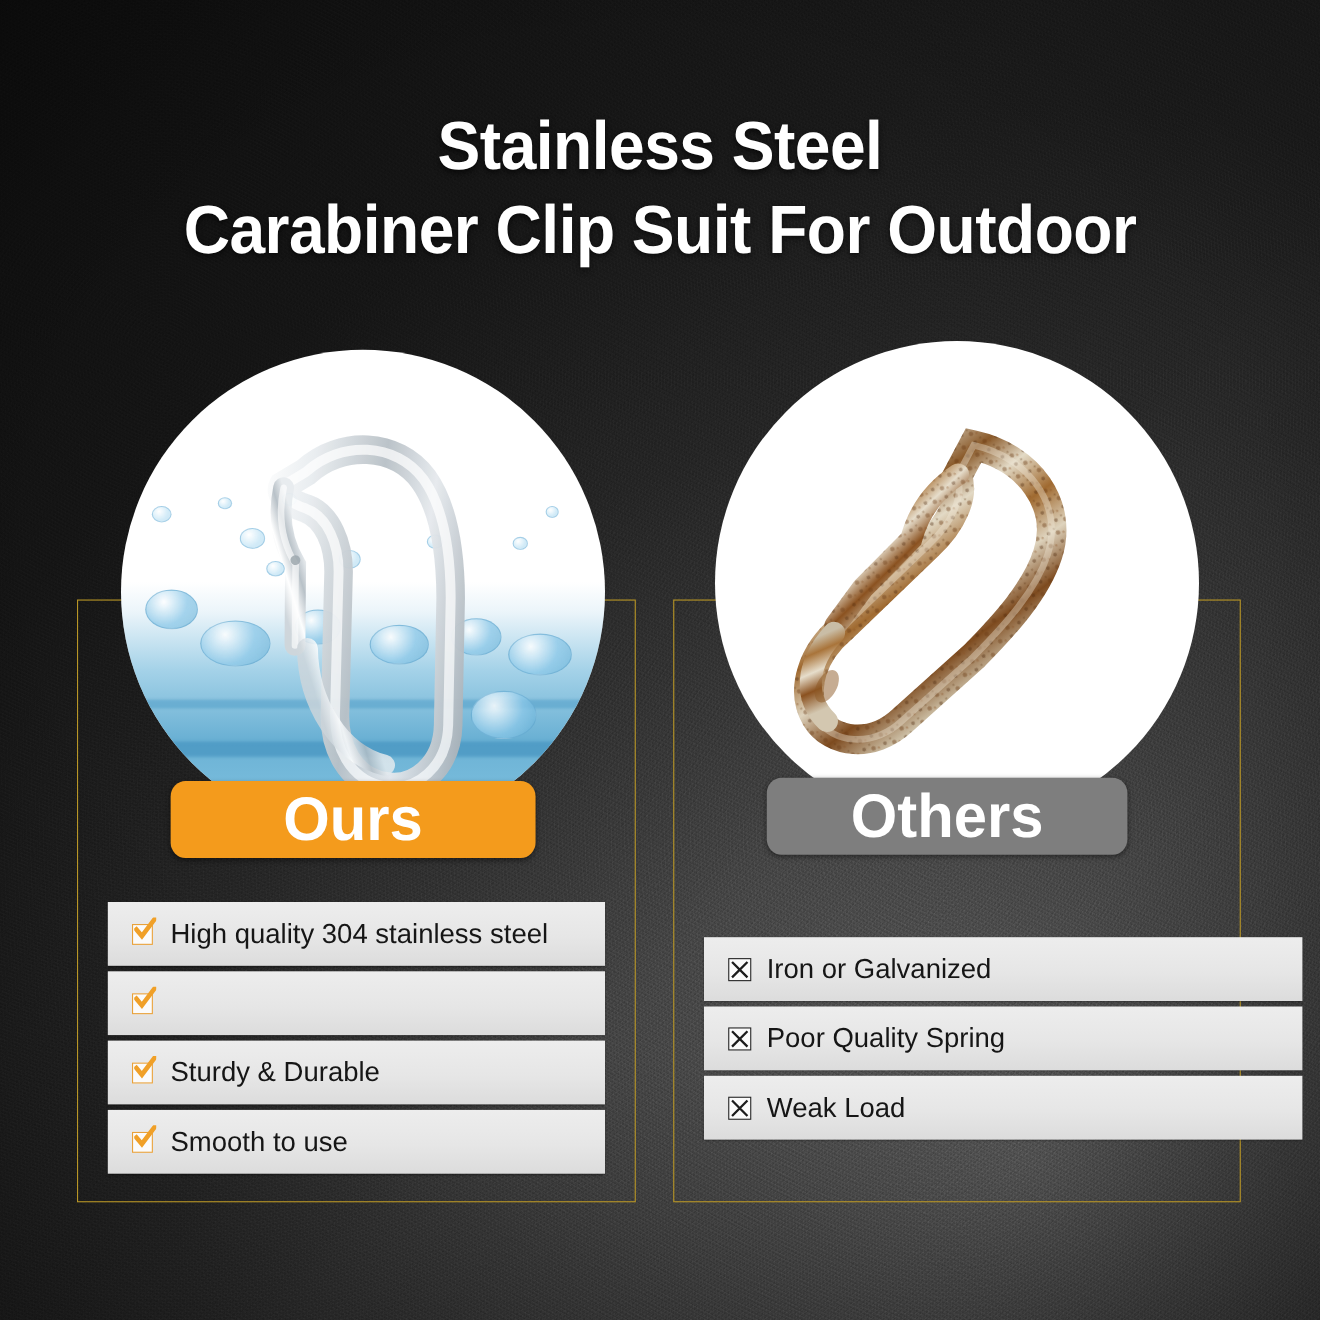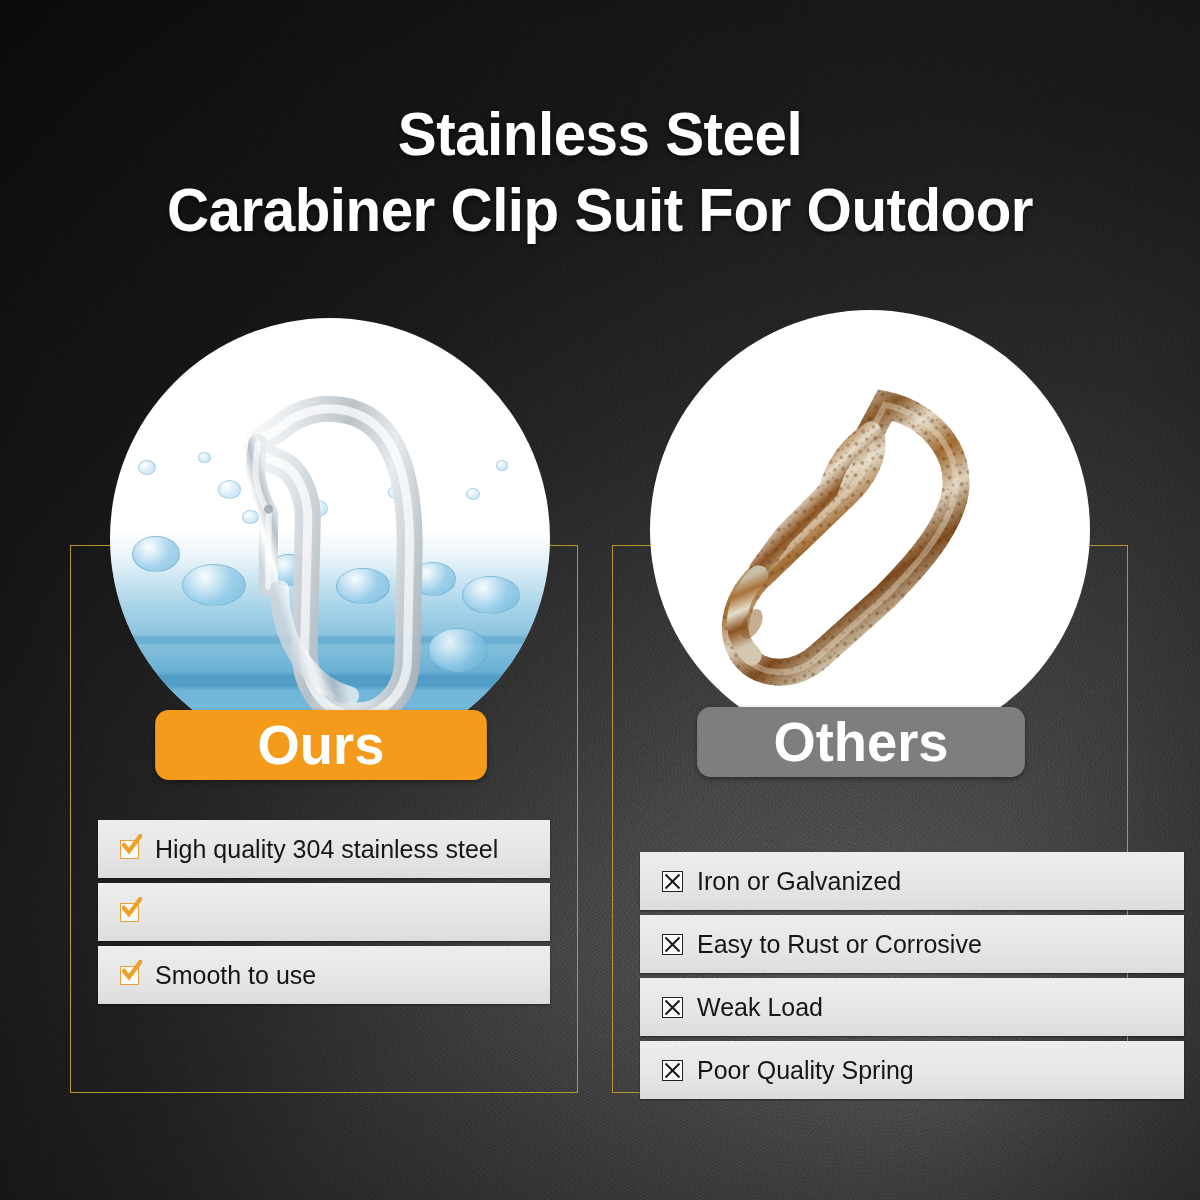--- a/index.html
+++ b/index.html
@@ -370,20 +370,29 @@
           </svg>
       </span>
     </div>
     <div class="row">
       <span class="ico-check">
         <span class="bx"></span>
         <svg class="tick" viewBox="0 0 20 22">
             <path d="M2,11 L7,17 L19,1" fill="none" stroke="#f0a028" stroke-width="4.2" stroke-linecap="square"></path>
           </svg>
       </span>
+      <span class="row-text">Sturdy &amp; Durable</span>
+    </div>
+    <div class="row">
+      <span class="ico-check">
+        <span class="bx"></span>
+        <svg class="tick" viewBox="0 0 20 22">
+            <path d="M2,11 L7,17 L19,1" fill="none" stroke="#f0a028" stroke-width="4.2" stroke-linecap="square"></path>
+          </svg>
+      </span>
       <span class="row-text">Smooth to use</span>
     </div>
   </div>
 
   <div class="rows rows-right">
     <div class="row">
       <span class="ico-x">
         <span class="bx"></span>
         <svg class="xg" viewBox="0 0 21 21">
             <path d="M3.5,3.5 L17.5,17.5 M17.5,3.5 L3.5,17.5" stroke="#1c1c1c" stroke-width="2.1"></path>
@@ -391,35 +400,26 @@
       </span>
       <span class="row-text">Iron or Galvanized</span>
     </div>
     <div class="row">
       <span class="ico-x">
         <span class="bx"></span>
         <svg class="xg" viewBox="0 0 21 21">
             <path d="M3.5,3.5 L17.5,17.5 M17.5,3.5 L3.5,17.5" stroke="#1c1c1c" stroke-width="2.1"></path>
           </svg>
       </span>
-      <span class="row-text">Easy to Rust or Corrosive</span>
+      <span class="row-text">Poor Quality Spring</span>
     </div>
     <div class="row">
       <span class="ico-x">
         <span class="bx"></span>
         <svg class="xg" viewBox="0 0 21 21">
             <path d="M3.5,3.5 L17.5,17.5 M17.5,3.5 L3.5,17.5" stroke="#1c1c1c" stroke-width="2.1"></path>
           </svg>
       </span>
       <span class="row-text">Weak Load</span>
     </div>
-    <div class="row">
-      <span class="ico-x">
-        <span class="bx"></span>
-        <svg class="xg" viewBox="0 0 21 21">
-            <path d="M3.5,3.5 L17.5,17.5 M17.5,3.5 L3.5,17.5" stroke="#1c1c1c" stroke-width="2.1"></path>
-          </svg>
-      </span>
-      <span class="row-text">Poor Quality Spring</span>
-    </div>
   </div>
 
 </div>
 
 </body></html>

